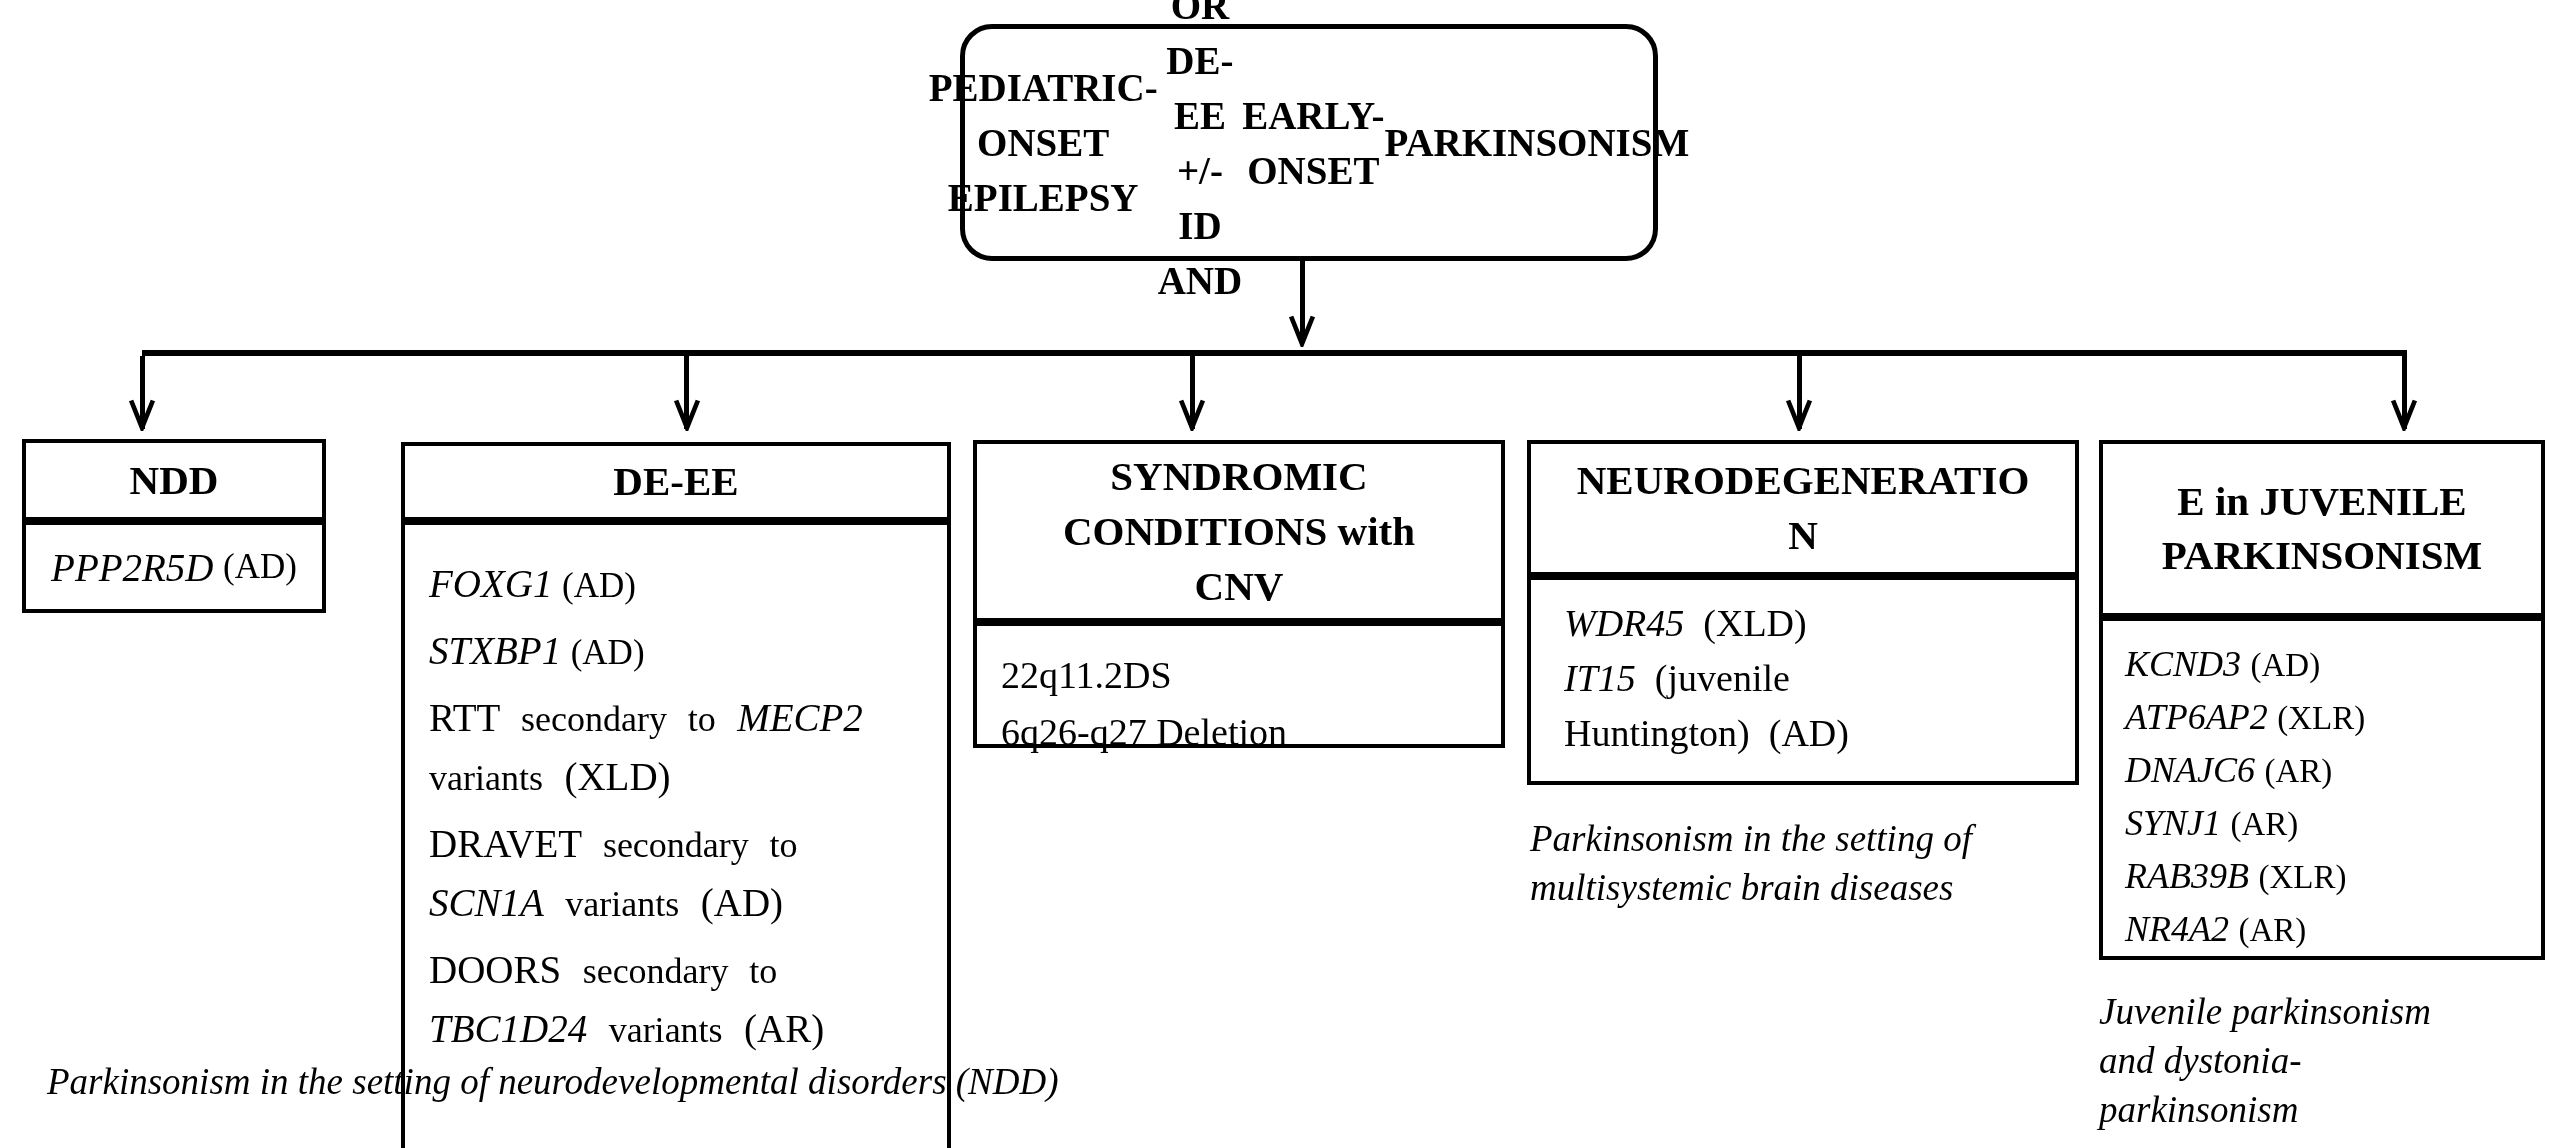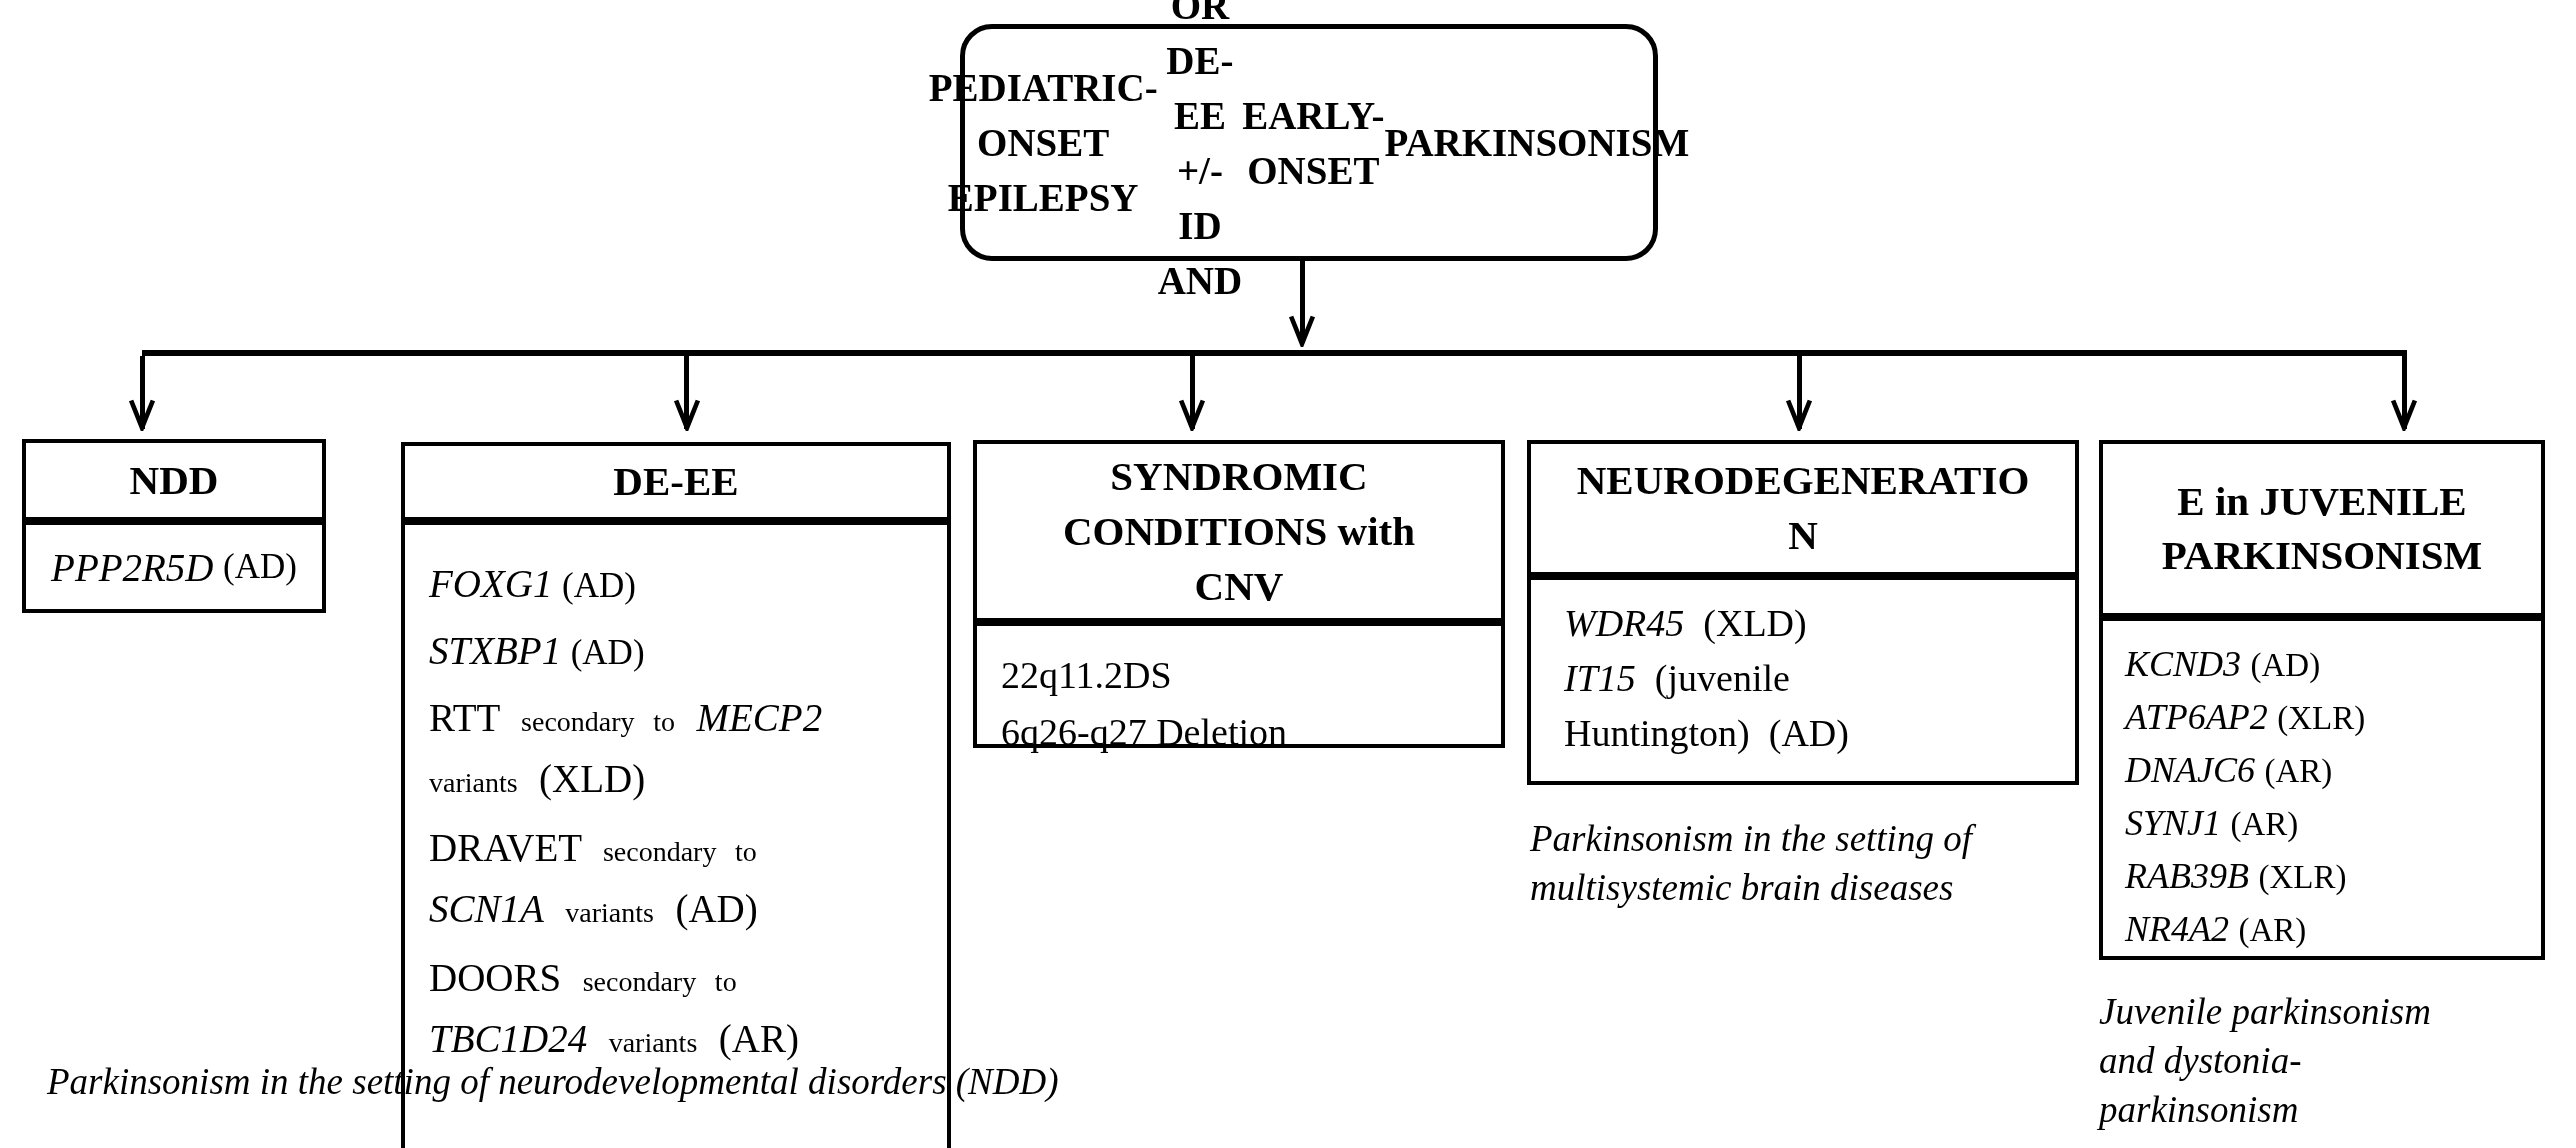--- a/index.html
+++ b/index.html
@@ -24,21 +24,21 @@
     display:flex; flex-direction:column;
   }
   .cbox-header {
     border-bottom:8.7px solid #000; font-weight:bold; text-align:center;
     display:flex; flex-direction:column; justify-content:center;
     font-size:41px; line-height:55px; padding:4.7px 3.2px;
   }
   .cbox-body { flex:1; font-size:38px; }
   .g  { font-style:italic; }
   .m  { font-size:35px; margin-left:9.5px; }
-  .sm { font-size:28px; }
+  .sm { font-size:36px; }
   .itm { margin:0 0 8px 0; line-height:57px; word-spacing:0.30em; }
   .center-line { display:flex; align-items:center; justify-content:center; }
   
   #box-ndd        { left:22px;   top:439px; width:304px; height:174px; }
   #box-ndd .cbox-header { height:65px; }
   #box-ndd .cbox-body   { font-size:39px; }
   #box-deee       { left:401px;  top:442px; width:550px; height:762px; }
   #box-deee .cbox-header { height:62px; }
   #box-deee .cbox-body   { padding:30px 8px 0 24px; font-size:39px; }
   #box-syndromic  { left:973px; top:440px; width:532px; height:308px; }

